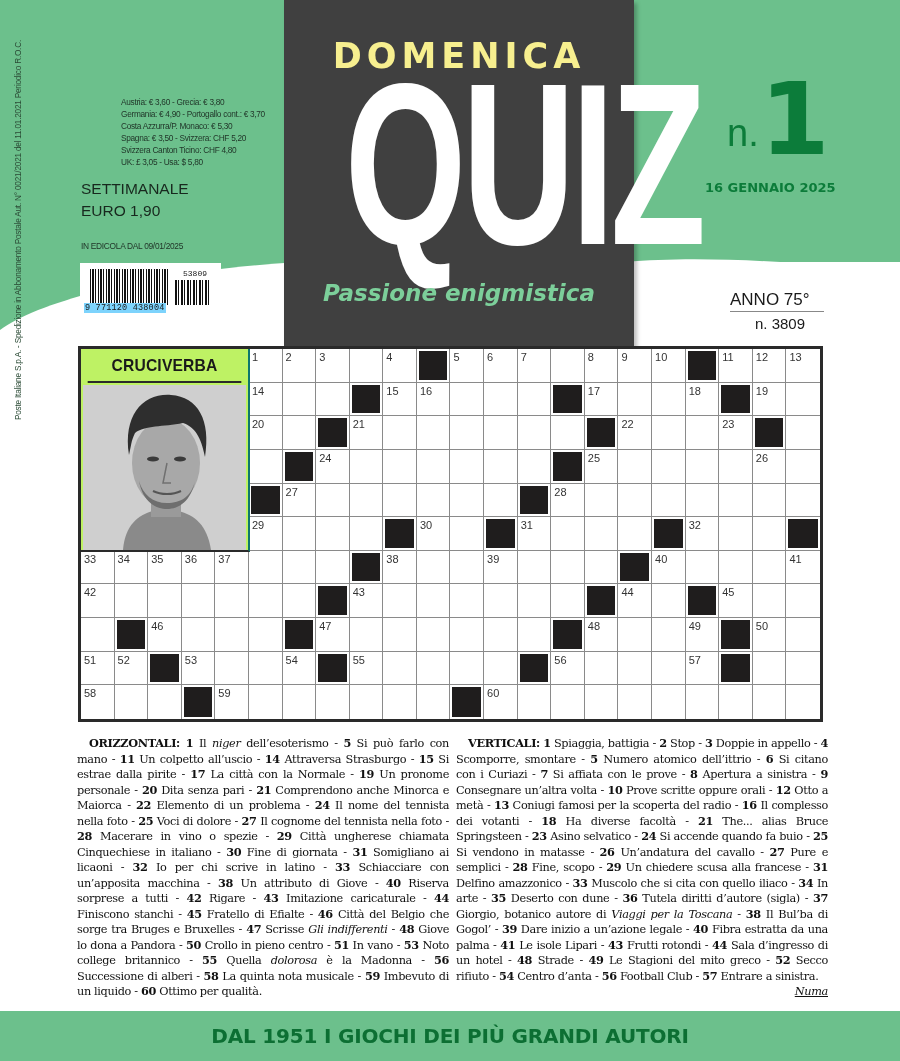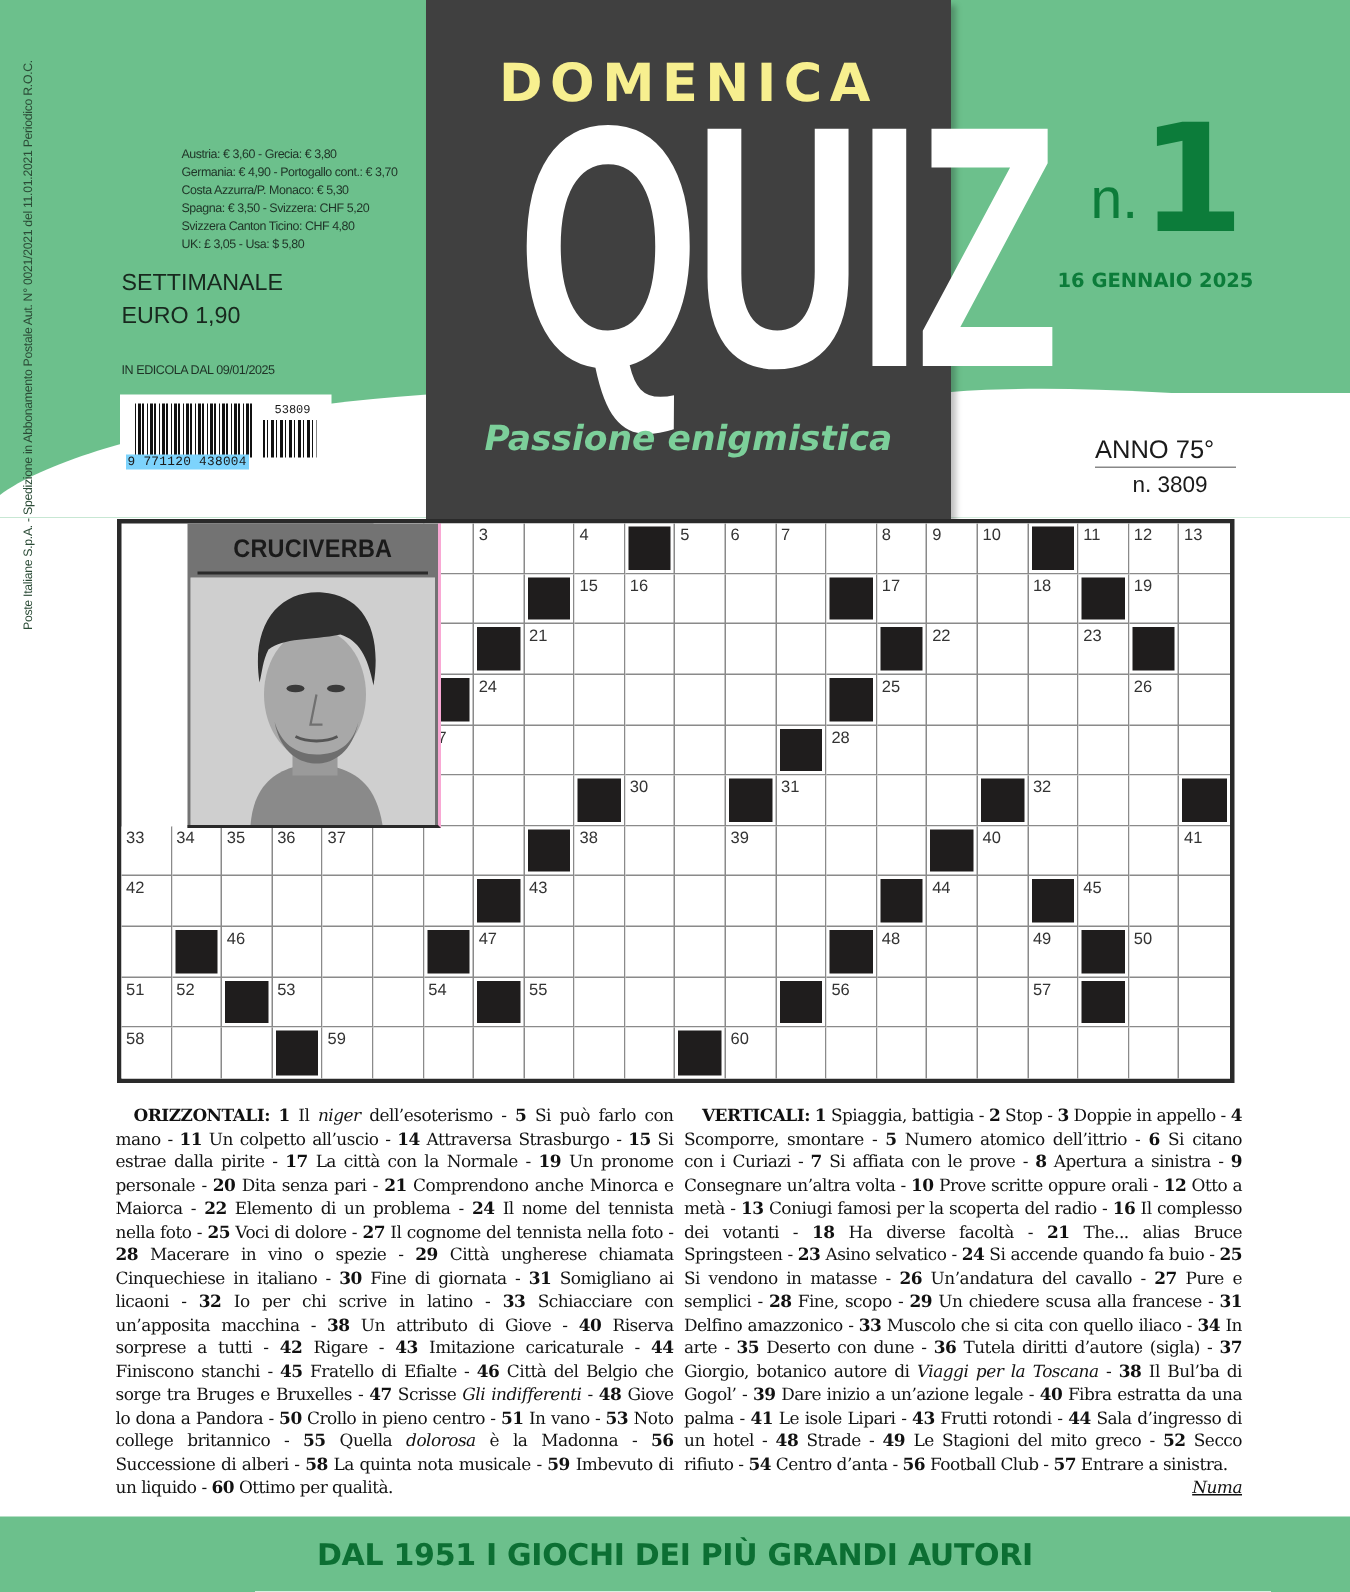--- a/index.html
+++ b/index.html
@@ -32,21 +32,21 @@
 
   .anno { position: absolute; left: 730px; top: 290px; width: 94px; font-size: 17px; color: #1a1a1a; border-bottom: 1px solid #888; padding-bottom: 1px; }
   .anno-n { position: absolute; left: 740px; top: 315px; width: 80px; text-align: center; font-size: 15px; color: #1a1a1a; }
 
   .puzzle { position: absolute; left: 78px; top: 346px; width: 745px; height: 376px; border: 3px solid #2a2a2a; background: #fff; }
   .grid { position: absolute; left: 0; top: 0; width: 739px; height: 370px; display: grid; grid-template-columns: repeat(22, 1fr); grid-template-rows: repeat(11, 1fr); }
   .cell { border-right: 1px solid #8a8a8a; border-bottom: 1px solid #8a8a8a; position: relative; background: #fff; }
   .cell .num { position: absolute; left: 3px; top: 2px; font-size: 11px; color: #333; }
   .cell.black::after { content: ""; position: absolute; left: 2px; top: 2px; right: 2px; bottom: 2px; background: #1f1d1d; }
   .cell.hidden { visibility: hidden; }
-  .photo-box { position: absolute; left: 0; top: 0; width: 169px; height: 203px; border-right: 2px solid #f9a8d4; border-bottom: 2px solid #2a2a2a; background: #737373; z-index: 2; margin-left: 44px; }
+  .photo-box { position: absolute; left: 0; top: 0; width: 169px; height: 203px; border-right: 2px solid #0f766e; border-bottom: 2px solid #2a2a2a; background: #bef264; z-index: 2; }
   .photo-title { height: 34px; line-height: 34px; text-align: center; font-weight: bold; font-size: 17px; letter-spacing: 0.2px; border-bottom: 2px solid #2a2a2a; font-family: "Liberation Sans Narrow", "Liberation Sans", sans-serif; transform: scaleX(0.92); }
   .photo { position: absolute; left: 2px; top: 36px; width: 163px; height: 165px; background: #cfcfcf; overflow: hidden; }
 
   .clues { position: absolute; top: 736px; width: 372px; font-family: "DejaVu Serif", serif; font-size: 11.3px; line-height: 15.5px; color: #111; text-align: justify; letter-spacing: -0.35px; }
   .clues.left { left: 77px; }
   .clues.right { left: 456px; }
   .clues b { font-weight: bold; }
   .clues .head { font-weight: bold; padding-left: 12px; }
   .clues .author { float: right; font-style: italic; text-decoration: underline; }
 

